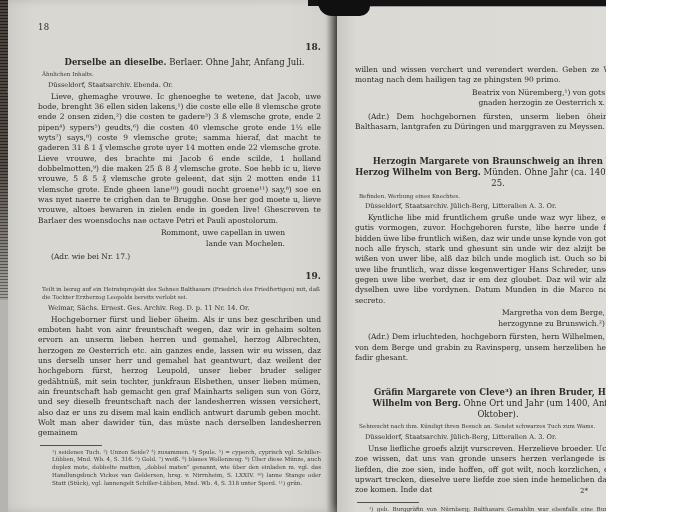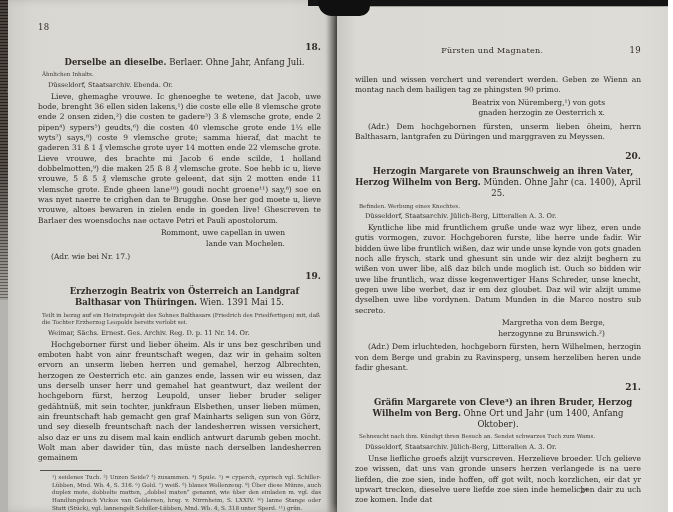--- a/index.html
+++ b/index.html
@@ -1,17 +1,17 @@
 <!DOCTYPE html>
 <html><head>
 <meta charset="utf-8">
 <style>
   html,body { margin:0; padding:0; }
   .scan {
-    position:relative; width:668px; height:512px; overflow:hidden;
+    position:relative; width:606px; height:512px; overflow:hidden;
     background:#b5b4b0;
     font-family:"DejaVu Serif","Liberation Serif",serif;
     color:#2f2b26;
   }
   
   .book-edge {
     position:absolute; left:0; top:0; width:13px; height:300px;
     background:
       repeating-linear-gradient(180deg, rgba(0,0,0,.45) 0 1px, rgba(120,110,100,.25) 1px 3px),
       linear-gradient(180deg,#3a352f 0%, #4a453e 55%, rgba(74,69,62,0) 100%);
@@ -86,39 +86,31 @@
     <div class="regest">Ähnlichen Inhalts.</div>
     <div class="source">Düsseldorf, Staatsarchiv.   Ebenda.   Or.</div>
     <div class="body">Lieve, ghemaghe vrouwe. Ic ghenoeghe te wetene, dat Jacob, uwe bode, brenght 36 ellen siden lakens,¹) die coste elle elle 8 vlemsche grote ende 2 onsen ziden,²) die costen te gadere³) 3 ß vlemsche grote, ende 2 pipen⁴) sypers⁵) geudts,⁶) die costen 40 vlemsche grote ende 1½ elle wyts⁷) says,⁸) coste 9 vlemsche grote; samma hieraf, dat macht te gaderen 31 ß 1 ₰ vlemsche grote uyer 14 motten ende 22 vlemsche grote. Lieve vrouwe, des brachte mi Jacob 6 ende scilde, 1 holland dobbelmotten,⁹) die maken 25 ß 8 ₰ vlemsche grote. Soe hebb ic u, lieve vrouwe, 5 ß 5 ₰ vlemsche grote geleent, dat sijn 2 motten ende 11 vlemsche grote. Ende gheen lane¹⁰) goudi nocht groene¹¹) say,⁸) soe en was nyet naerre te crighen dan te Brugghe. Onse her god moete u, lieve vrouwe, altoes bewaren in zielen ende in goeden live! Ghescreven te Barlaer des woensdochs nae octave Petri et Pauli apostolorum.</div>
     <div class="sig">
       <div>Rommont, uwe capellan in uwen</div>
       <div>lande van Mochelen.</div>
     </div>
     <div class="adr left-indent">(Adr. wie bei Nr. 17.)</div>
 
     <div class="secno">19.</div>
-    <div class="sechead">
-      <span class="t">Erzherzogin Beatrix von Österreich an Landgraf Balthasar von Thüringen.</span>
-      <span>Wien.   1391 Mai 15.</span>
-    </div>
     <div class="regest">Teilt in bezug auf ein Heiratsprojekt des Sohnes Balthasars (Friedrich des Friedfertigen) mit, daß die Tochter Erzherzog Leopolds bereits verlobt sei.</div>
     <div class="source">Weimar, Sächs. Ernest. Ges. Archiv.   Reg. D. p. 11 Nr. 14.   Or.</div>
     <div class="body">Hochgeborner fürst und lieber öheim. Als ir uns bez geschriben und emboten habt von ainr freuntschaft wegen, daz wir in gehaim solten ervorn an unserm lieben herren und gemahel, herzog Albrechten, herzogen ze Oesterrich etc. ain ganzes ende, lassen wir eu wissen, daz uns derselb unser herr und gemahel hat geantwurt, daz weilent der hochgeborn fürst, herzog Leupold, unser lieber bruder seliger gedähtnüß, mit sein tochter, junkfraun Elsbethen, unser lieben mümen, ain freuntschaft hab gemacht gen graf Mainharts seligen sun von Görz, und sey dieselb freuntschaft nach der landesherren wissen versichert, also daz er uns zu disem mal kain endlich antwurt darumb geben mocht. Wolt man aber dawider tün, das müste nach derselben landesherren gemainem</div>
 
     <div class="fn-rule"></div>
     <div class="footnotes">¹) seidenes Tuch.  ²) Unzen Seide?  ³) zusammen.  ⁴) Spule.  ⁵) = cyperch, cyprisch vgl. Schiller-Lübben, Mnd. Wb. 4, S. 316.  ⁶) Gold.  ⁷) weiß.  ⁸) blaues Wollenzeug.  ⁹) Über diese Münze, auch duplex mote, dobbelte matten, „dobbel maten“ genannt, wie über den einladen m. vgl. das Handlungsbuch Vickos van Geldersen, hrsg. v. Nirrnheim, S. LXXIV.  ¹⁰) lanne Stange oder Statt (Stück), vgl. lannengelt Schiller-Lübben, Mnd. Wb. 4, S. 318 unter Sperd.  ¹¹) grün.</div>
   </div>
 
   <div class="gutter-shadow"></div>
 
   <div class="page page-right">
-    <div class="runhead">
-      <span class="title">Fürsten und Magnaten.</span>
-      <span class="pageno">19</span>
-    </div>
 
     <div class="body noindent">willen und wissen verchert und verendert werden.  Geben ze Wienn an montag nach dem hailigen tag ze phingsten 90 primo.</div>
     <div class="sig">
       <div>Beatrix von Nüremberg,¹) von gots</div>
       <div>gnaden herzogin ze Oesterrich x.</div>
     </div>
     <div class="adr left-indent">(Adr.)  Dem hochgebornen fürsten, unserm lieben öheim, herrn Balthasarn, lantgrafen zu Düringen und marggraven zu Meyssen.</div>
 
     <div class="secno">20.</div>
     <div class="sechead">

